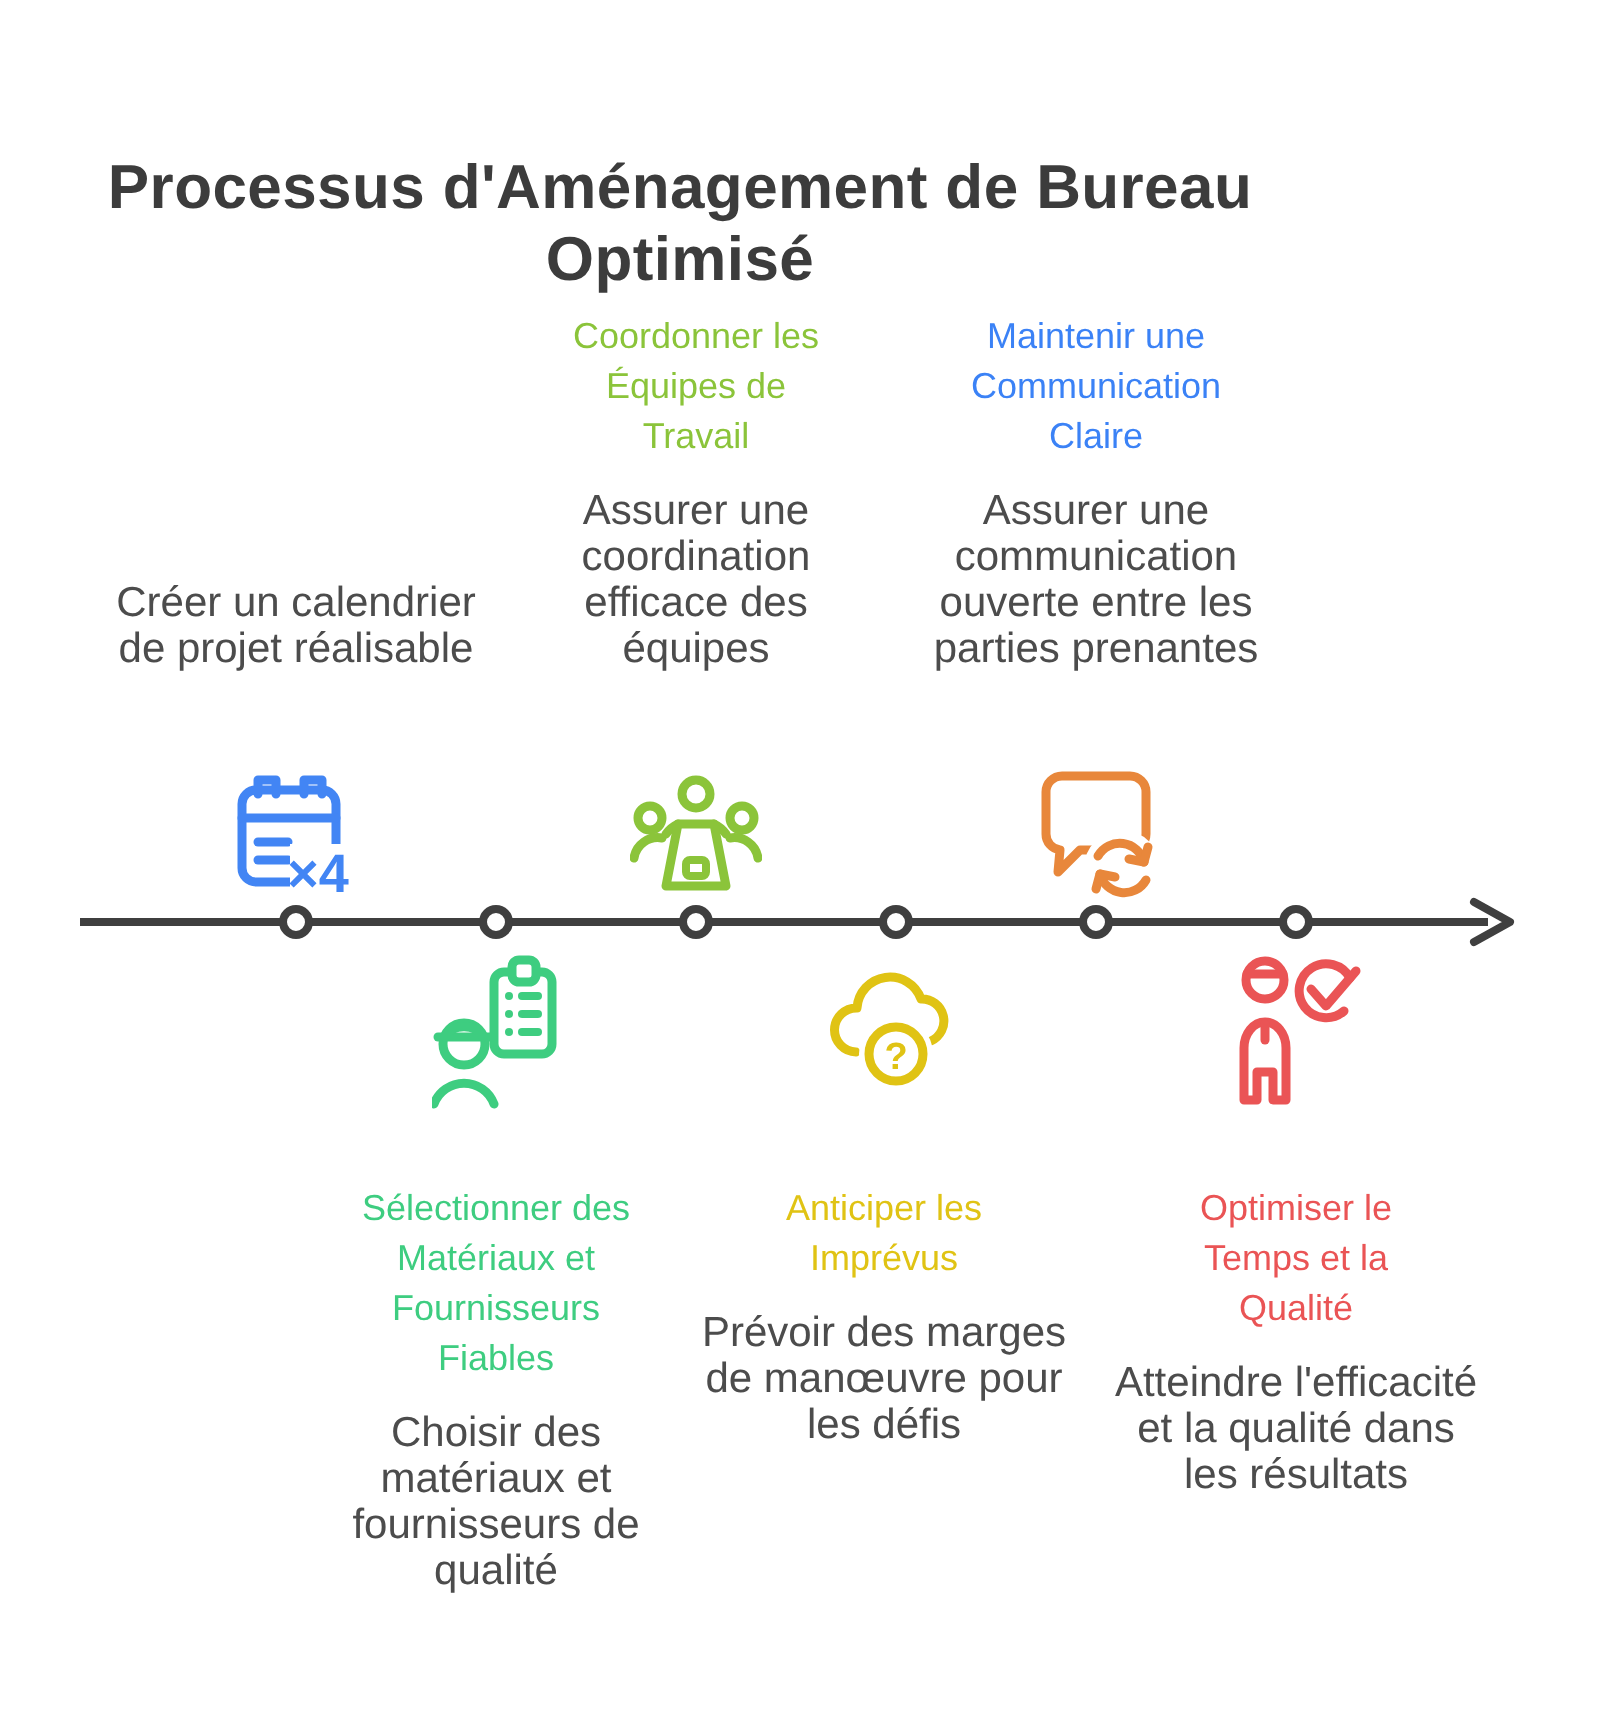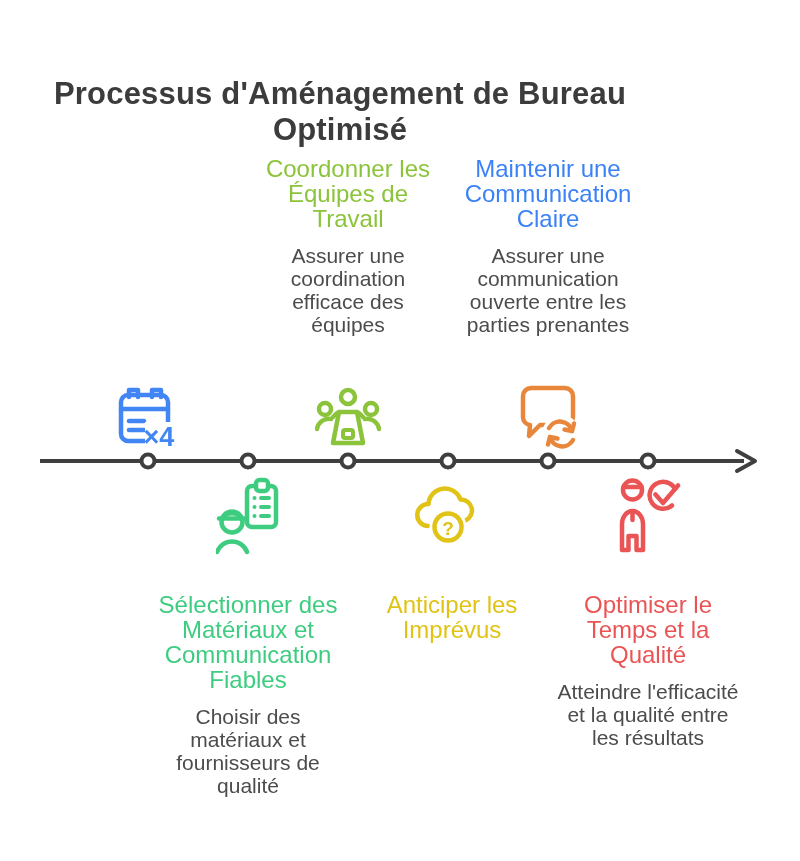--- a/index.html
+++ b/index.html
@@ -7,21 +7,21 @@
     position:relative;width:800px;height:861px;background:#ffffff;overflow:hidden;
     font-family:"Liberation Sans","DejaVu Sans",sans-serif;
   }
   .main-title{
     position:absolute;top:76px;left:0;width:680px;text-align:center;
     font-size:31px;font-weight:700;color:#3c3c3c;letter-spacing:.2px;
   }
   .step-text{position:absolute;width:196px;display:flex;flex-direction:column;text-align:center;}
   .step-text.top{height:186px;top:150px;justify-content:flex-end;}
   .step-text.bottom{top:592px;justify-content:flex-start;}
-  .step-title{font-size:24px;line-height:25px;font-weight:400;white-space:pre-line;}
+  .step-title{font-size:18px;line-height:25px;font-weight:400;white-space:pre-line;}
   .step-desc{font-size:21px;line-height:23px;color:#4c4c4c;white-space:pre-line;margin-top:13px;}
   .icon-wrap{position:absolute;}
   .c-blue{color:#4285f4;}
   .c-green{color:#8bc43a;}
   .c-orange{color:#3b82f6;}
   .c-emerald{color:#3ecd80;}
   .c-yellow{color:#e0c314;}
   .c-red{color:#ea5455;}
   svg{display:block;}
   .stroke-ic{fill:none;stroke-width:4.5;stroke-linecap:round;stroke-linejoin:round;}
@@ -29,20 +29,22 @@
   .timeline{position:absolute;left:0;top:441px;}
 </style>
 </head>
 <body>
 
 <div class="canvas">
 
   <div class="main-title">Processus d'Aménagement de Bureau Optimisé</div>
 
   <div class="step-text top" style="left:50px;">
+    <div class="step-desc">Créer un calendrier
+de projet réalisable</div>
   </div>
   <div class="step-text top" style="left:250px;">
     <div class="step-title c-green">Coordonner les
 Équipes de
 Travail</div>
     <div class="step-desc">Assurer une
 coordination
 efficace des
 équipes</div>
   </div>
@@ -52,37 +54,40 @@
 Claire</div>
     <div class="step-desc">Assurer une
 communication
 ouverte entre les
 parties prenantes</div>
   </div>
 
   <div class="step-text bottom" style="left:150px;">
     <div class="step-title c-emerald">Sélectionner des
 Matériaux et
-Communication
+Fournisseurs
 Fiables</div>
     <div class="step-desc">Choisir des
 matériaux et
 fournisseurs de
 qualité</div>
   </div>
-  <div class="step-text bottom" style="left:354px;">
+  <div class="step-text bottom" style="left:344px;">
     <div class="step-title c-yellow">Anticiper les
 Imprévus</div>
+    <div class="step-desc">Prévoir des marges
+de manœuvre pour
+les défis</div>
   </div>
   <div class="step-text bottom" style="left:550px;">
     <div class="step-title c-red">Optimiser le
 Temps et la
 Qualité</div>
     <div class="step-desc">Atteindre l'efficacité
-et la qualité entre
+et la qualité dans
 les résultats</div>
   </div>
 
   <div class="icon-wrap" style="left:116px;top:384px;">
     <svg width="64" height="68" viewBox="0 0 64 68">
       <g class="stroke-ic" stroke="#4285f4">
         <rect x="5" y="11" width="47" height="46" rx="7"></rect>
         <path d="M13,13 V6 h9 v7"></path>
         <path d="M36,13 V6 h9 v7"></path>
         <path d="M5,25 H52"></path>

